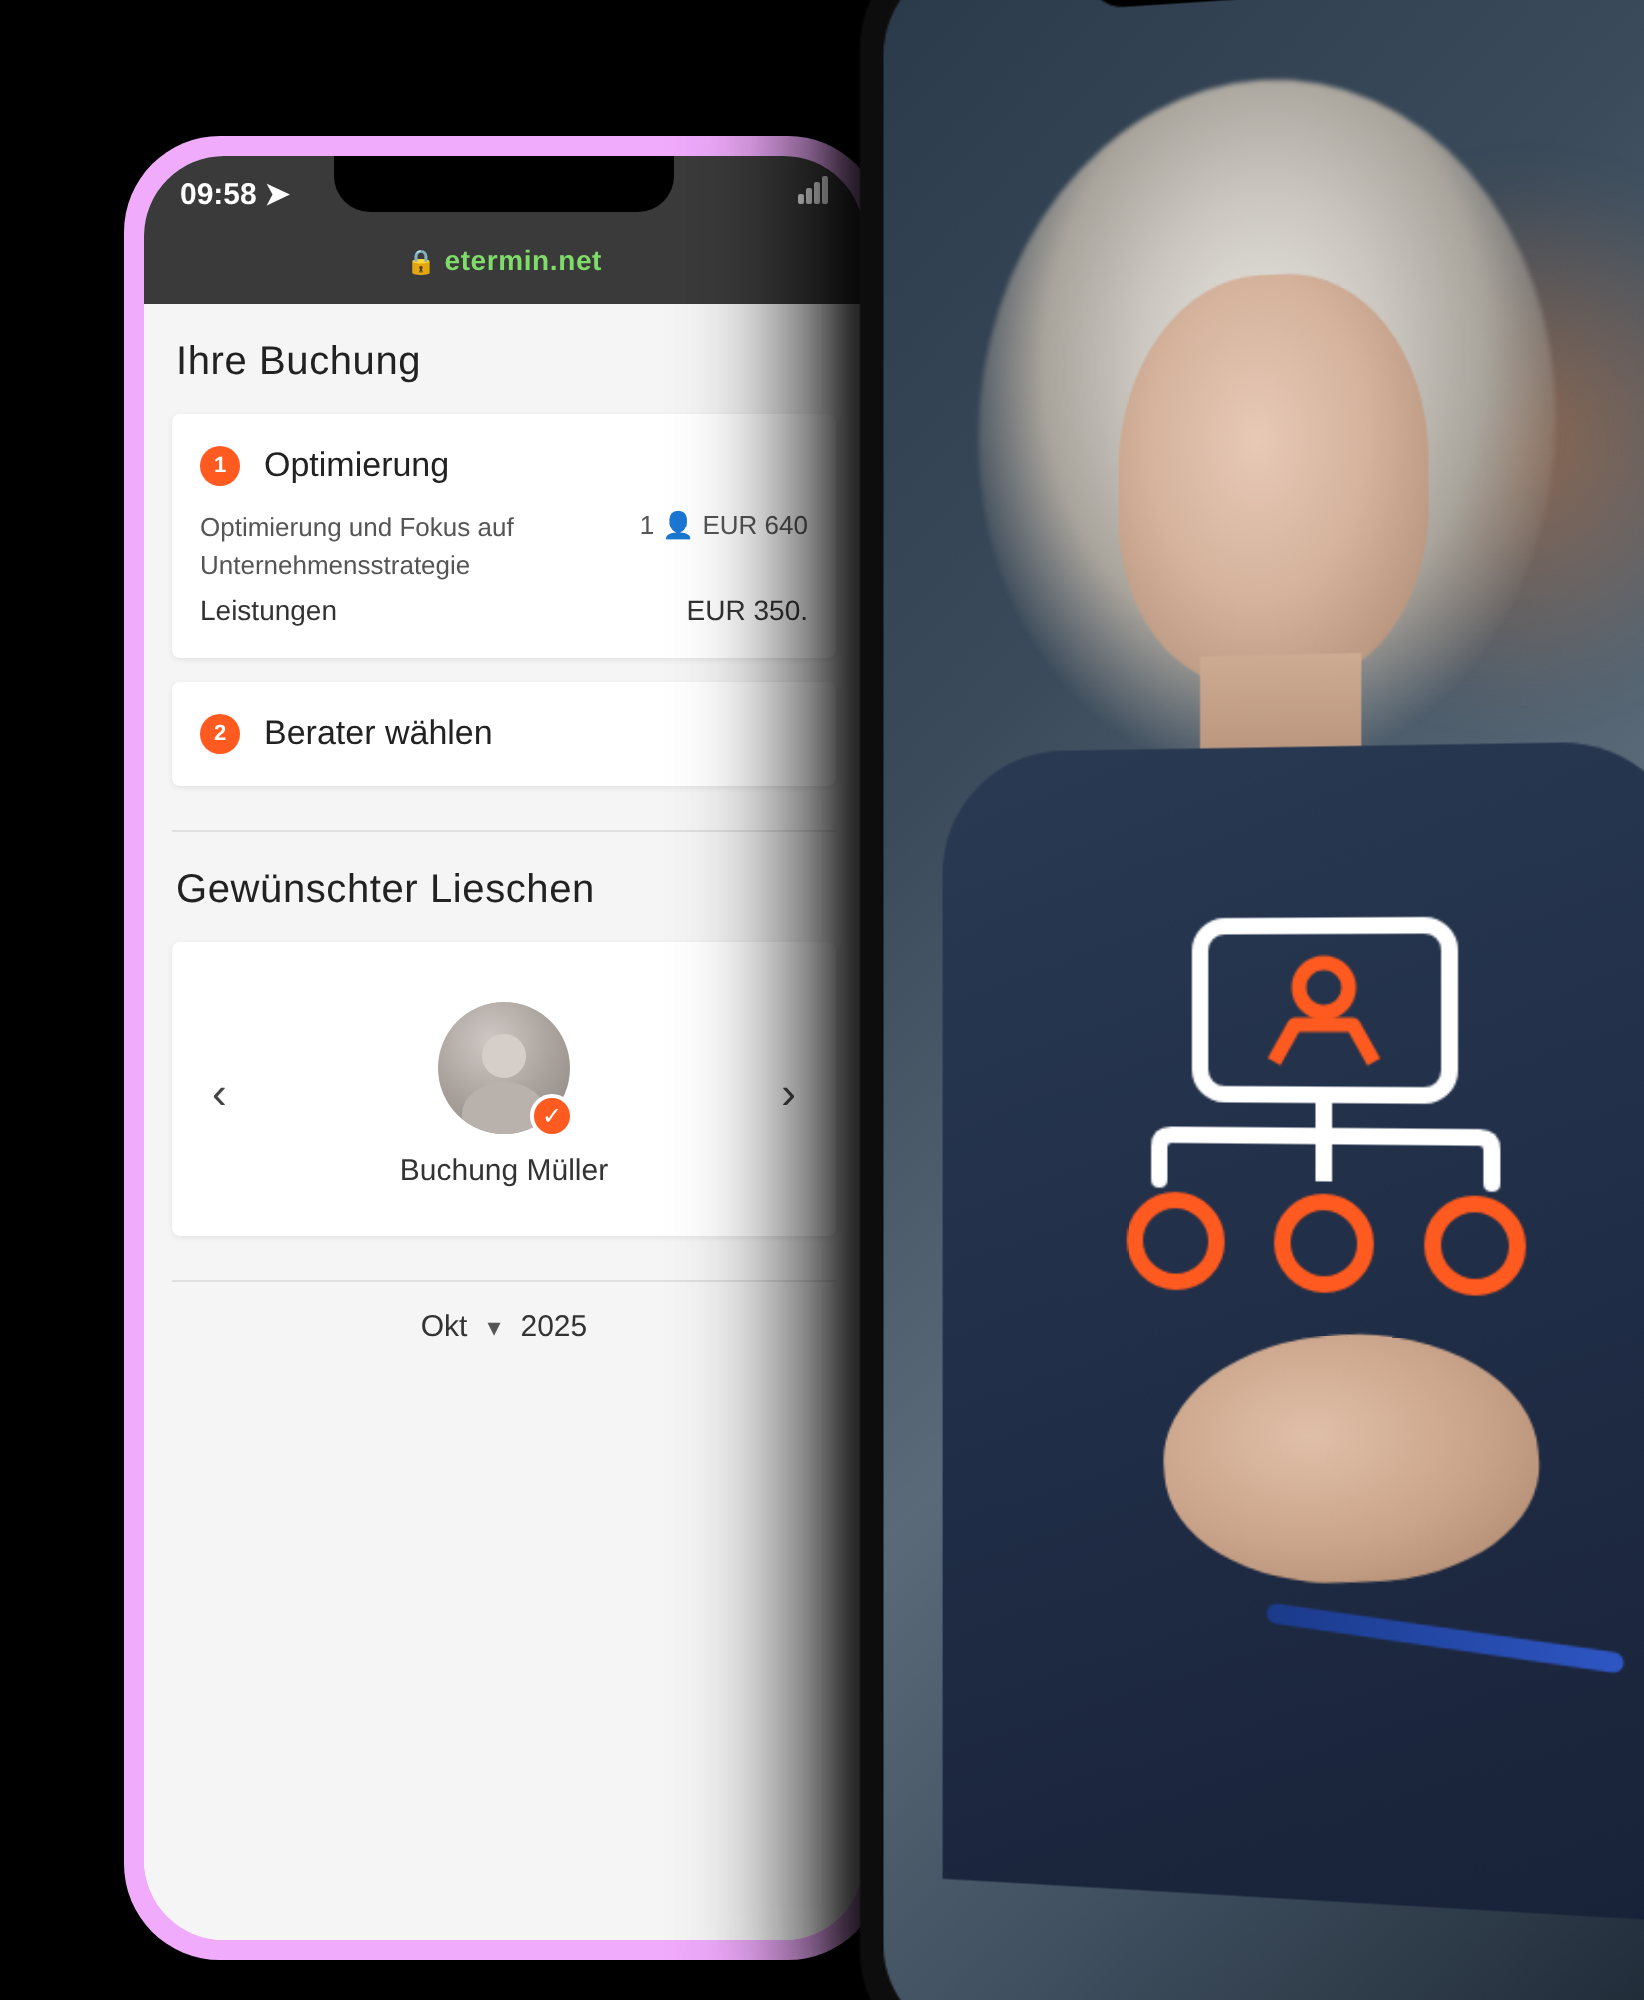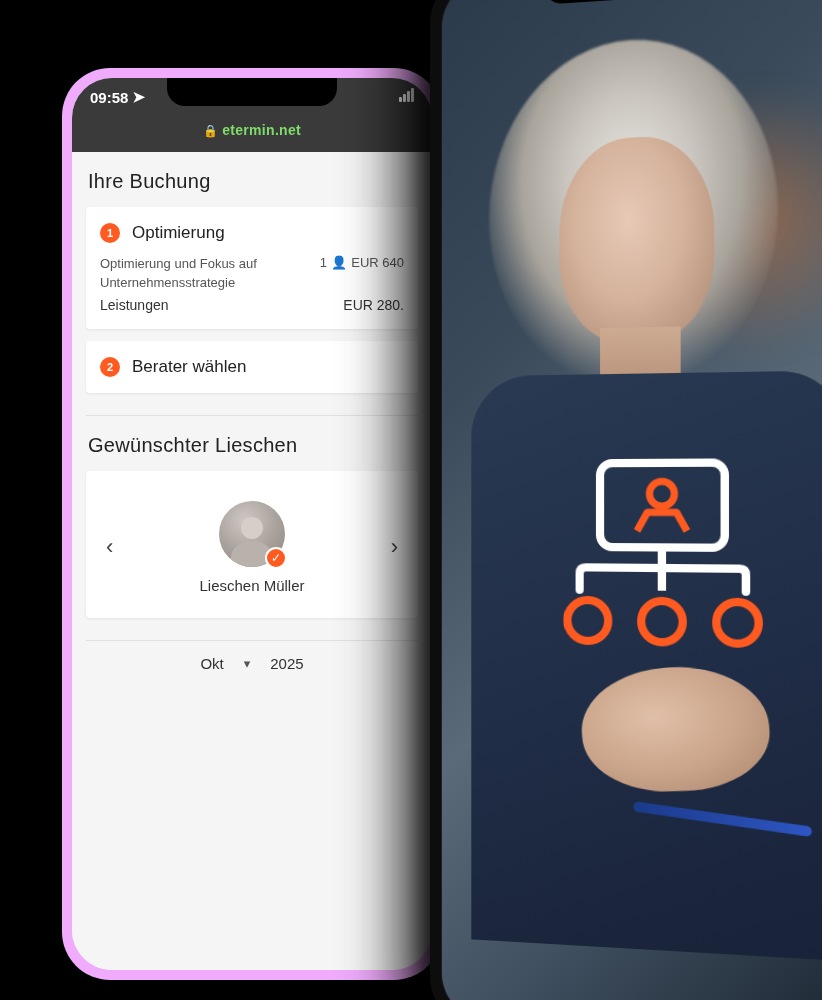--- a/index.html
+++ b/index.html
@@ -185,21 +185,21 @@
     color: #fff;
     font-size: 12px;
     display: flex; align-items: center; justify-content: center;
   }
   .consult-name { font-size: 15px; color: #333; }
 
   .date-row {
     display: flex;
     align-items: center;
     justify-content: center;
-    gap: 20px;
+    gap: 10px;
     font-size: 15px;
     color: #333;
     margin-top: 14px;
   }
   .date-chev { font-size: 13px; color:#555; }
 
   
   .phone-right {
     position: absolute;
     left: 430px;
@@ -343,21 +343,21 @@
         <div class="line-row">
           <span class="desc">Optimierung und Fokus auf Unternehmensstrategie</span>
           <span class="qtyprice">
             <span>1</span>
             <span style="color:#bbb;">👤</span>
             <span>EUR 640</span>
           </span>
         </div>
         <div class="total-row">
           <span>Leistungen</span>
-          <span>EUR 280.</span>
+          <span>EUR 350.</span>
         </div>
       </div>
 
       <div class="card">
         <div class="step-header no-mb">
           <span class="step-badge">2</span>
           <span>Berater wählen</span>
         </div>
       </div>
 
@@ -365,21 +365,21 @@
 
       <div class="section-title">Gewünschter Lieschen</div>
 
       <div class="consult-card">
         <span class="chev">‹</span>
         <div class="consult-center">
           <div class="avatar-wrap">
             <div class="avatar"></div>
             <div class="avatar-check">✓</div>
           </div>
-          <div class="consult-name">Lieschen Müller</div>
+          <div class="consult-name">Buchung Müller</div>
         </div>
         <span class="chev">›</span>
       </div>
 
       <hr class="divider">
 
 
       <div class="date-row">
         <span>Okt</span>
         <span class="date-chev">▾</span>

